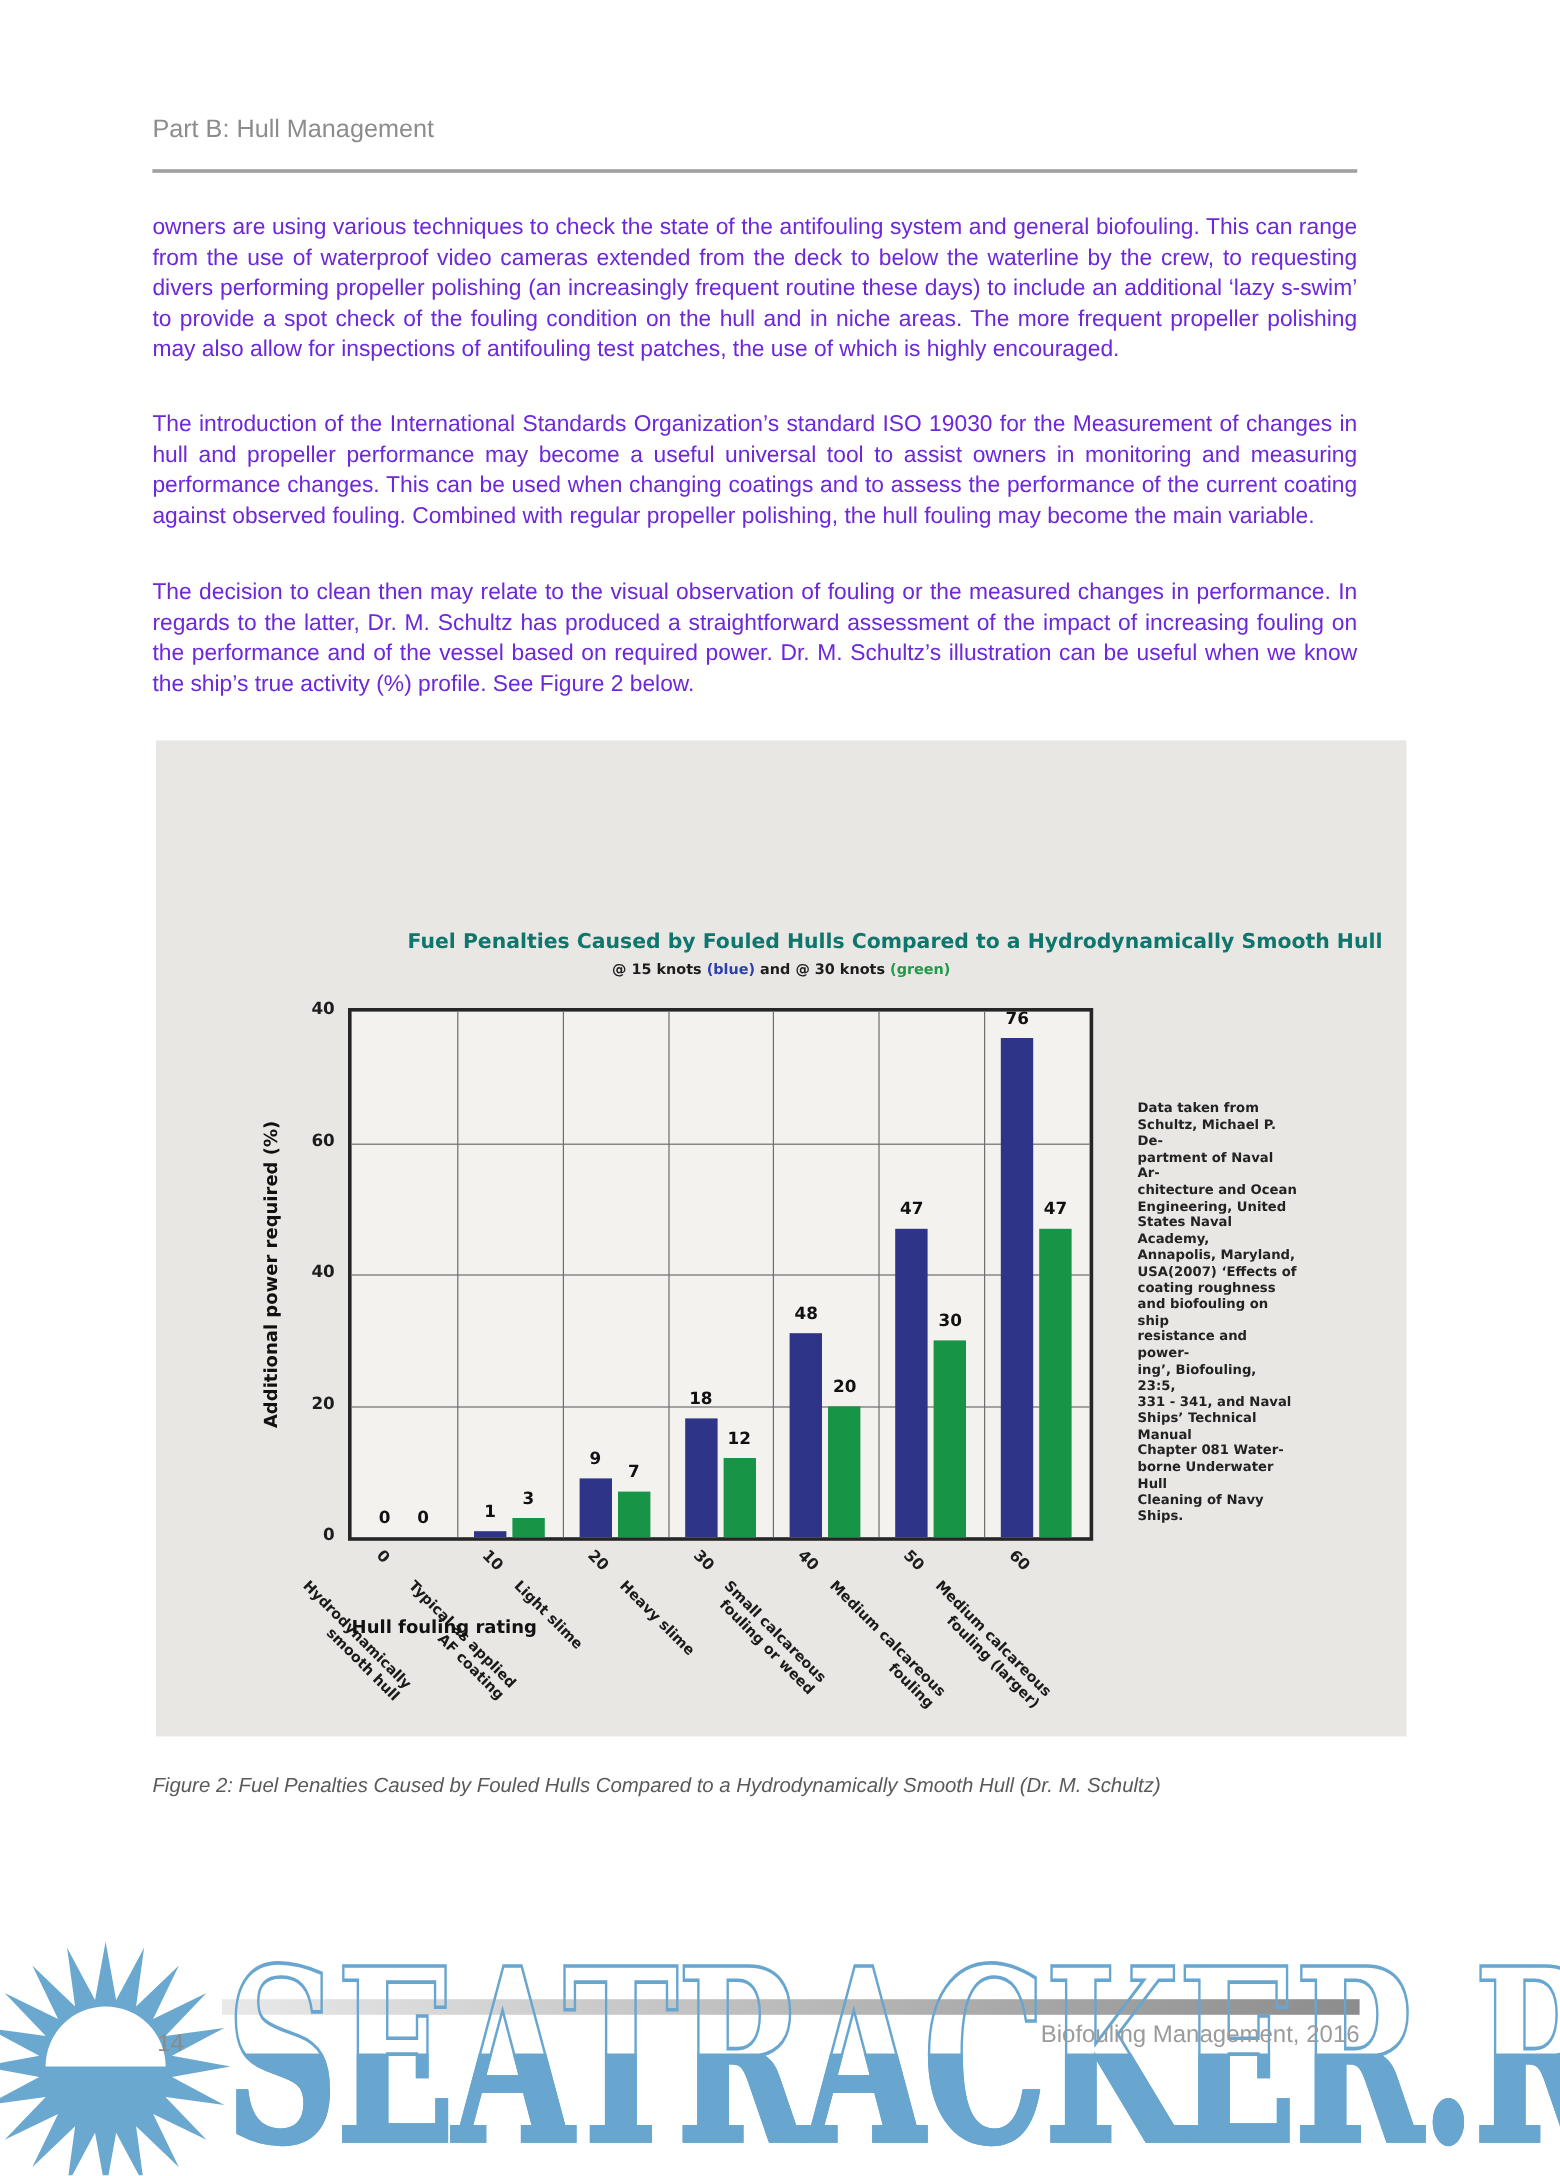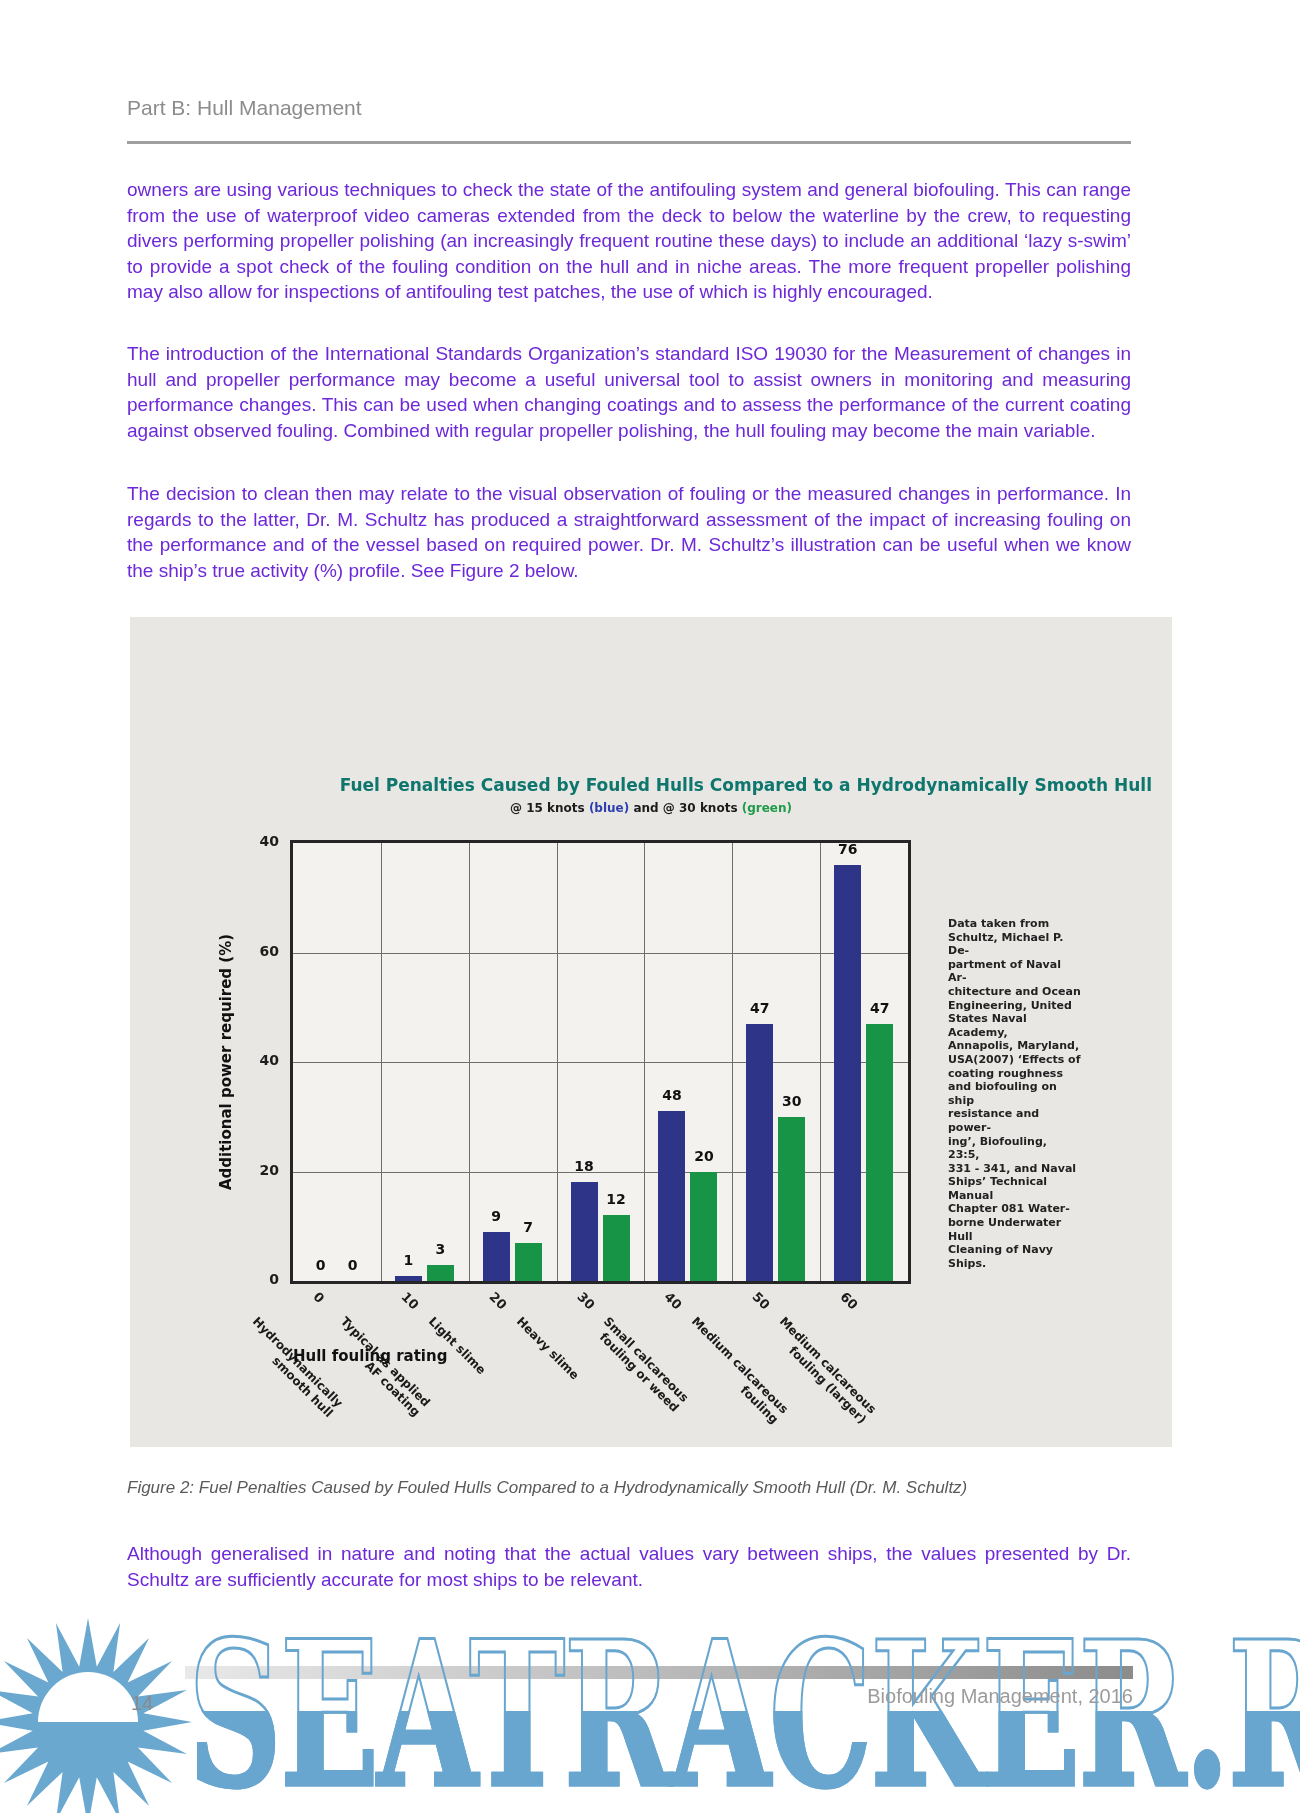--- a/index.html
+++ b/index.html
@@ -151,21 +151,20 @@
       <div class="xtick" style="left: 630.214px; top: 672px;">50</div>
       <div class="cat" style="left: 568.214px; top: 698px;">Medium calcareous
 fouling</div>
       <div class="xtick" style="left: 718.071px; top: 672px;">60</div>
       <div class="cat" style="left: 656.071px; top: 698px;">Medium calcareous
 fouling (larger)</div>
       <div class="x-axis-title" style="left: 163px; top: 730px; width: 615px;">Hull fouling rating</div>
     </div>
 
   <div class="caption">Figure 2: Fuel Penalties Caused by Fouled Hulls Compared to a Hydrodynamically Smooth Hull (Dr. M. Schultz)</div>
-  <p class="para closing">Although generalised in nature and noting that the actual values vary between ships, the values presented by Dr. Schultz are sufficiently accurate for most ships to be relevant.</p>
 
   <div class="footer-bar"></div>
   <div class="watermark" id="watermark" style="background-image: linear-gradient(rgba(255, 255, 255, 0) 0%, rgba(255, 255, 255, 0) 48%, rgb(104, 166, 207) 48%, rgb(104, 166, 207) 100%); -webkit-text-stroke: 3px rgb(104, 166, 207);">SEATRACKER.RU</div>
   <div class="footer-text">
     <div>Biofouling Management, 2016</div>
   </div>
   <div class="page-number">14</div>
   <div class="sun-logo" id="sun-logo"><svg width="220" height="220" viewBox="-110 -110 220 220">
         <polygon points="0.0,-104.0 8.8,-55.3 32.1,-98.9 25.4,-49.9 61.1,-84.1 39.6,-39.6 84.1,-61.1 49.9,-25.4 98.9,-32.1 55.3,-8.8 104.0,0.0 55.3,8.8 98.9,32.1 49.9,25.4 84.1,61.1 39.6,39.6 61.1,84.1 25.4,49.9 32.1,98.9 8.8,55.3 0.0,104.0 -8.8,55.3 -32.1,98.9 -25.4,49.9 -61.1,84.1 -39.6,39.6 -84.1,61.1 -49.9,25.4 -98.9,32.1 -55.3,8.8 -104.0,0.0 -55.3,-8.8 -98.9,-32.1 -49.9,-25.4 -84.1,-61.1 -39.6,-39.6 -61.1,-84.1 -25.4,-49.9 -32.1,-98.9 -8.8,-55.3" fill="#6aa8d0"></polygon>
         <circle cx="0" cy="0" r="54" fill="#6aa8d0"></circle>

